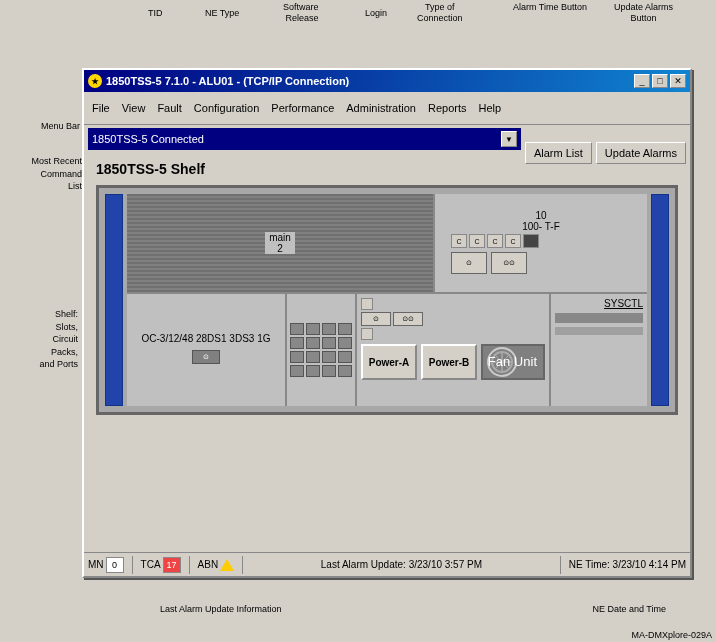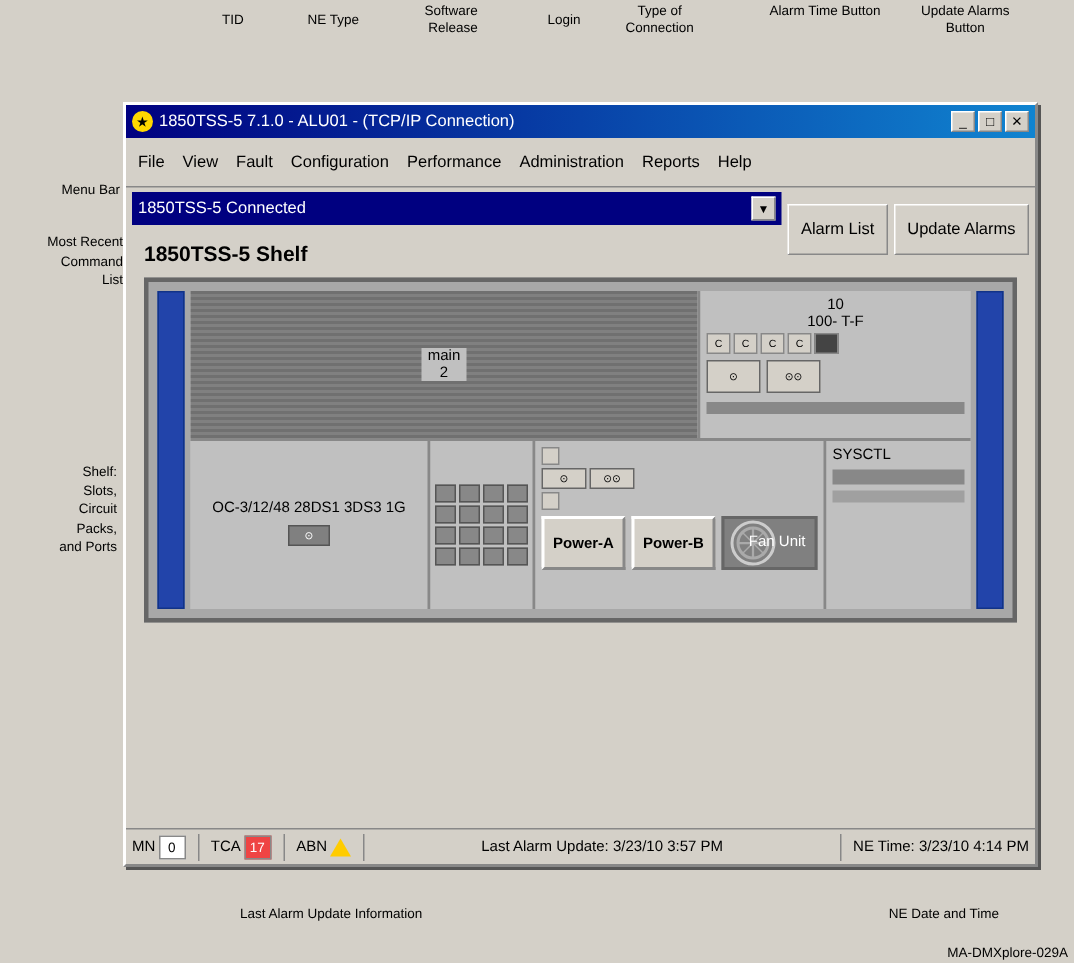--- a/index.html
+++ b/index.html
@@ -49,21 +49,21 @@
       border-radius: 50%;
       display: flex;
       align-items: center;
       justify-content: center;
       font-size: 8px;
       color: #000;
       font-weight: bold;
     }
     .title-text {
       font-size: 11px;
-      font-weight: normal;
+      font-weight: bold;
       text-align: center;
     }
     .title-controls {
       display: flex;
       gap: 2px;
     }
     .title-btn {
       width: 16px;
       height: 14px;
       background: #d4d0c8;
@@ -120,21 +120,21 @@
       border-top-color: #fff;
       border-left-color: #fff;
       display: flex;
       align-items: center;
       justify-content: center;
       font-size: 8px;
       color: #000;
       cursor: pointer;
     }
     .toolbar-btn {
-      height: 34px;
+      height: 22px;
       background: #d4d0c8;
       border: 1px solid #888;
       border-top-color: #fff;
       border-left-color: #fff;
       padding: 0 8px;
       cursor: pointer;
       font-size: 11px;
       white-space: nowrap;
       margin-top: 28px;
     }
@@ -214,24 +214,24 @@
     }
     .main-label {
       background: #c0c0c0;
       color: #000;
       padding: 0 4px;
       font-size: 10px;
       text-align: center;
     }
 
     .right-panel-top {
-      width: 180px;
+      width: 212px;
       display: flex;
       flex-direction: column;
-      padding: 4px;
+      padding: 16px;
       background: #c0c0c0;
     }
     .panel-label {
       font-size: 10px;
       text-align: center;
     }
     .indicator-row {
       display: flex;
       gap: 2px;
       margin-top: 2px;
@@ -350,22 +350,23 @@
 
     .sysctl-panel {
       flex: 1;
       background: #c0c0c0;
       display: flex;
       flex-direction: column;
       padding: 4px;
     }
     .sysctl-label {
       font-size: 10px;
-      text-align: left;
+      text-align: right;
       margin-bottom: 4px;
+      text-decoration: underline;
     }
     .sysctl-bar {
       height: 10px;
       background: #888;
       margin-bottom: 4px;
     }
 
     
     .power-section {
       display: flex;
@@ -408,21 +409,21 @@
       border-radius: 50%;
       display: flex;
       align-items: center;
       justify-content: center;
       position: absolute;
       left: 4px;
     }
     .fan-label {
       position: absolute;
       right: 6px;
-      font-size: 10px;
+      font-size: 13px;
       text-align: center;
       line-height: 1.2;
     }
 
     
     .status-bar {
       position: absolute;
       bottom: 0;
       left: 0;
       right: 0;

